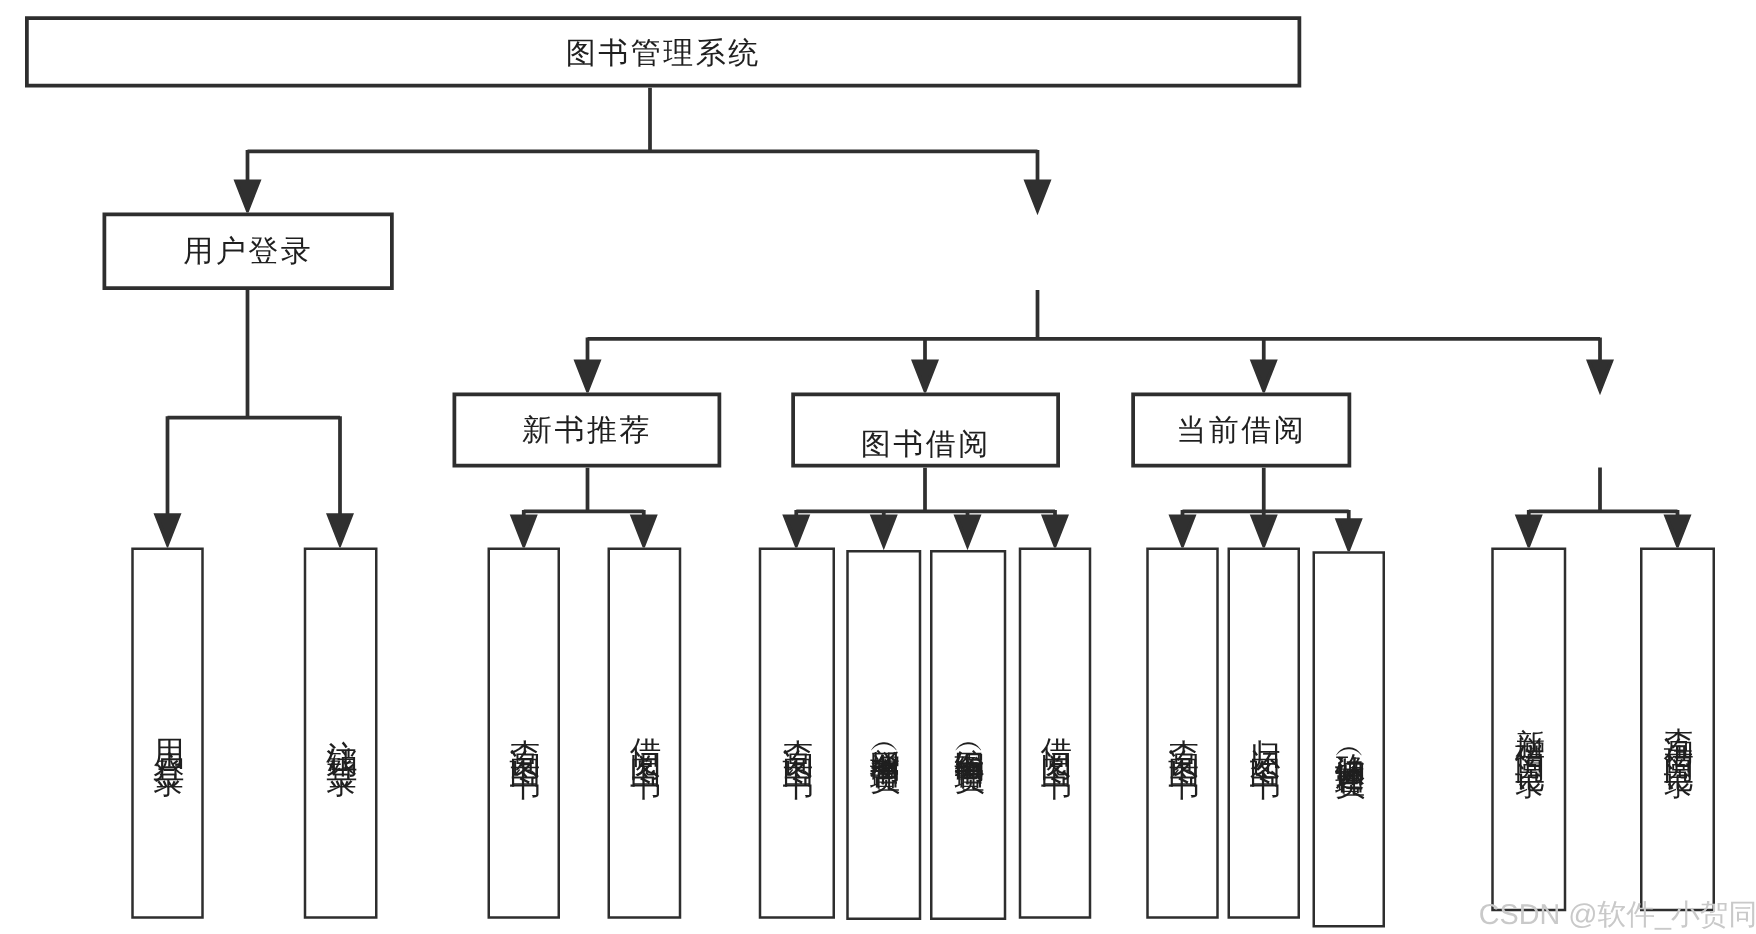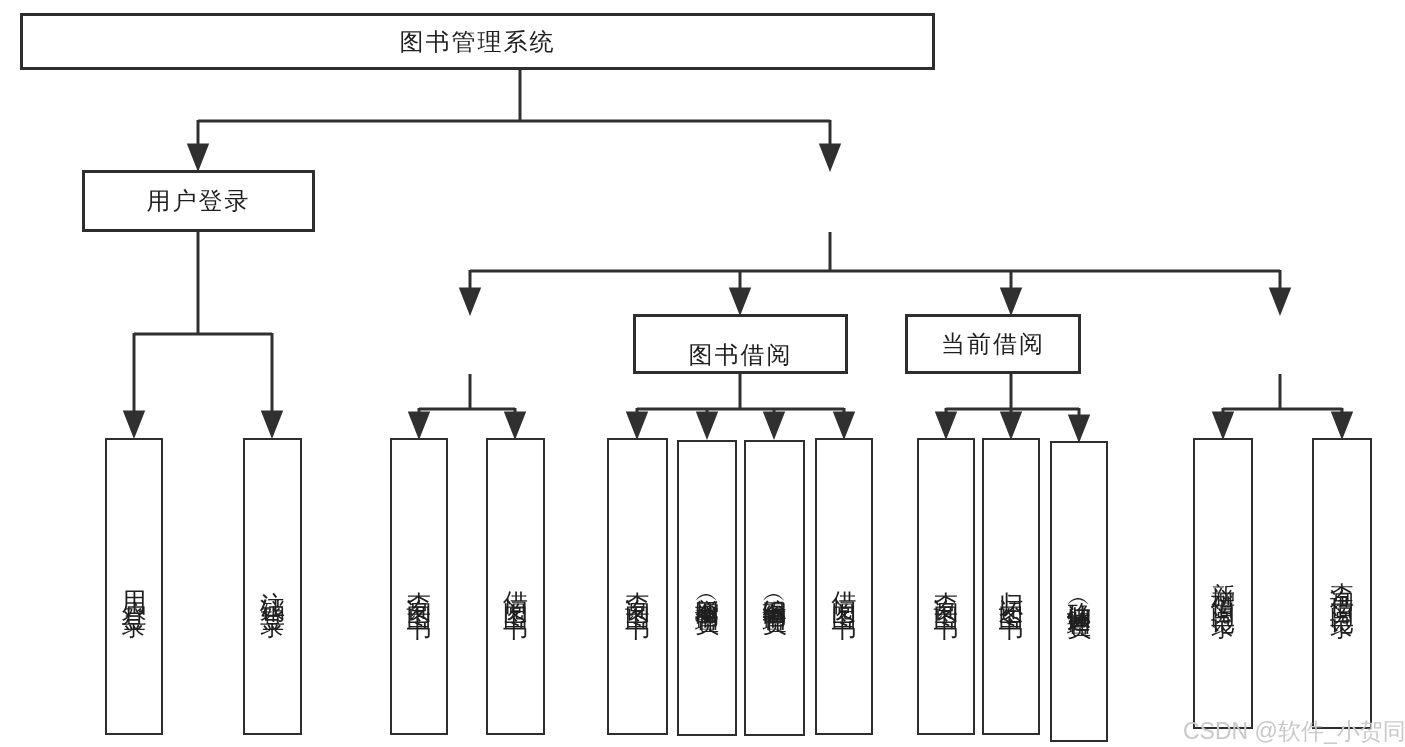--- a/index.html
+++ b/index.html
@@ -100,28 +100,31 @@
 
       <line x1="1280" y1="374" x2="1280" y2="409"></line>
       <line x1="1223" y1="409" x2="1342" y2="409"></line>
       <line x1="1223" y1="408" x2="1223" y2="418"></line>
       <polygon points="1214,413 1232,413 1223,436"></polygon>
       <line x1="1342" y1="408" x2="1342" y2="418"></line>
       <polygon points="1333,413 1351,413 1342,436"></polygon>
     </g>
   </svg>
 
-  <div class="box" style="left:20px;top:13px;width:915px;height:57px;">
+  <div class="box" style="left:20px;top:13px;width:1021px;height:57px;">
     <span>图书管理系统</span>
   </div>
 
   <div class="box" style="left:82px;top:170px;width:233px;height:62px;">
     <span>用户登录</span>
   </div>
 
+  <div class="box" style="left:362px;top:314px;width:215px;height:60px;">
+    <span>新书推荐</span>
+  </div>
   <div class="box" style="left:633px;top:314px;width:215px;height:60px;align-items:flex-end;">
     <span>图书借阅</span>
   </div>
   <div class="box" style="left:905px;top:314px;width:176px;height:60px;">
     <span>当前借阅</span>
   </div>
 
   <div class="box leaf" style="left:105px;top:438px;width:58px;height:297px;">
     <span>用户登录</span>
   </div>

